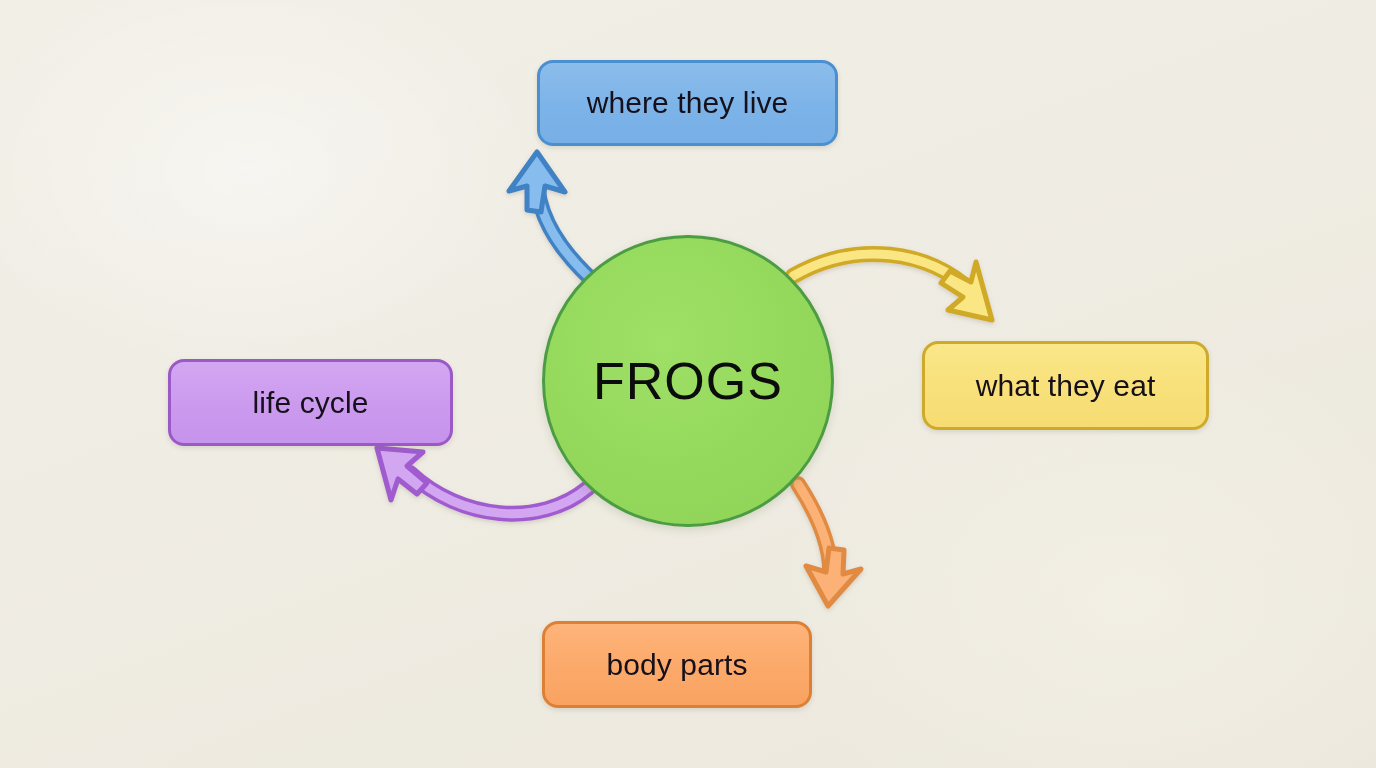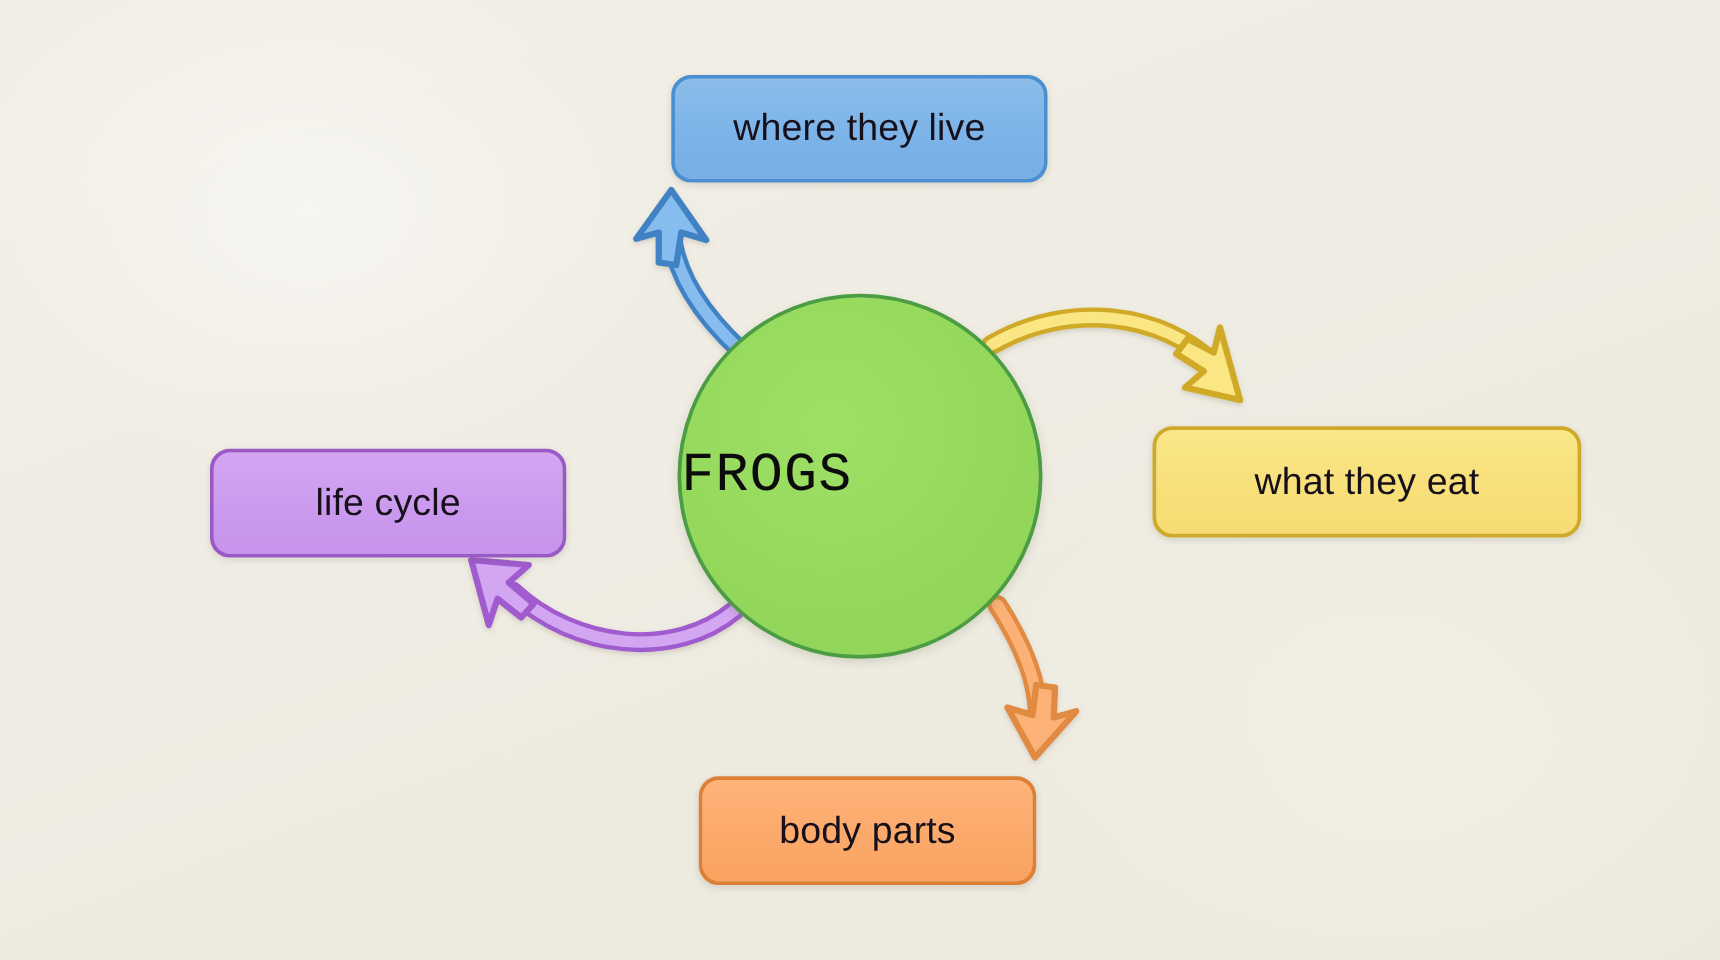--- a/index.html
+++ b/index.html
@@ -54,41 +54,40 @@
     left: 542px;
     top: 235px;
     width: 292px;
     height: 292px;
     box-sizing: border-box;
     border-radius: 50%;
     border: 3px solid #4c9c44;
     background: radial-gradient(circle at 42% 36%, #9fe067 0%, #94d95c 52%, #8ed257 100%);
     display: flex;
     align-items: center;
-    justify-content: flex-start;
+    justify-content: center;
     color: #0c0c0c;
-    font-size: 44px;
+    font-size: 52px;
     letter-spacing: 1px;
     box-shadow: 0 3px 8px rgba(90,110,60,0.18);
-    font-family: Liberation Mono, monospace;
   }
   #node-where-they-live {
     left: 537px; top: 60px;
     width: 301px; height: 86px;
     background: linear-gradient(180deg, #8cbdeb 0%, #7cb3e8 55%, #77afe6 100%);
     border-color: #4a90d0;
   }
   #node-what-they-eat {
     left: 922px; top: 341px;
-    width: 343px; height: 89px;
+    width: 287px; height: 89px;
     background: linear-gradient(180deg, #fae789 0%, #f8e07a 55%, #f6dc72 100%);
     border-color: #cdaa2a;
   }
   #node-body-parts {
-    left: 559px; top: 621px;
+    left: 542px; top: 621px;
     width: 270px; height: 87px;
     background: linear-gradient(180deg, #ffb47a 0%, #fba96a 55%, #f9a362 100%);
     border-color: #dd7f34;
   }
   #node-life-cycle {
     left: 168px; top: 340px;
     width: 285px; height: 87px;
     background: linear-gradient(180deg, #d3a6f2 0%, #cb9aee 55%, #c793ec 100%);
     border-color: #9b59c6;
     margin-top: 19px;

